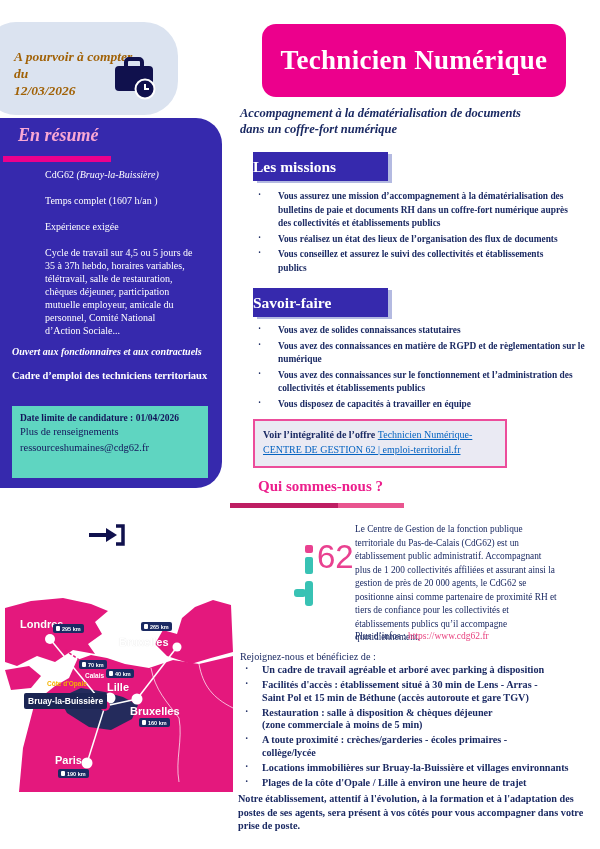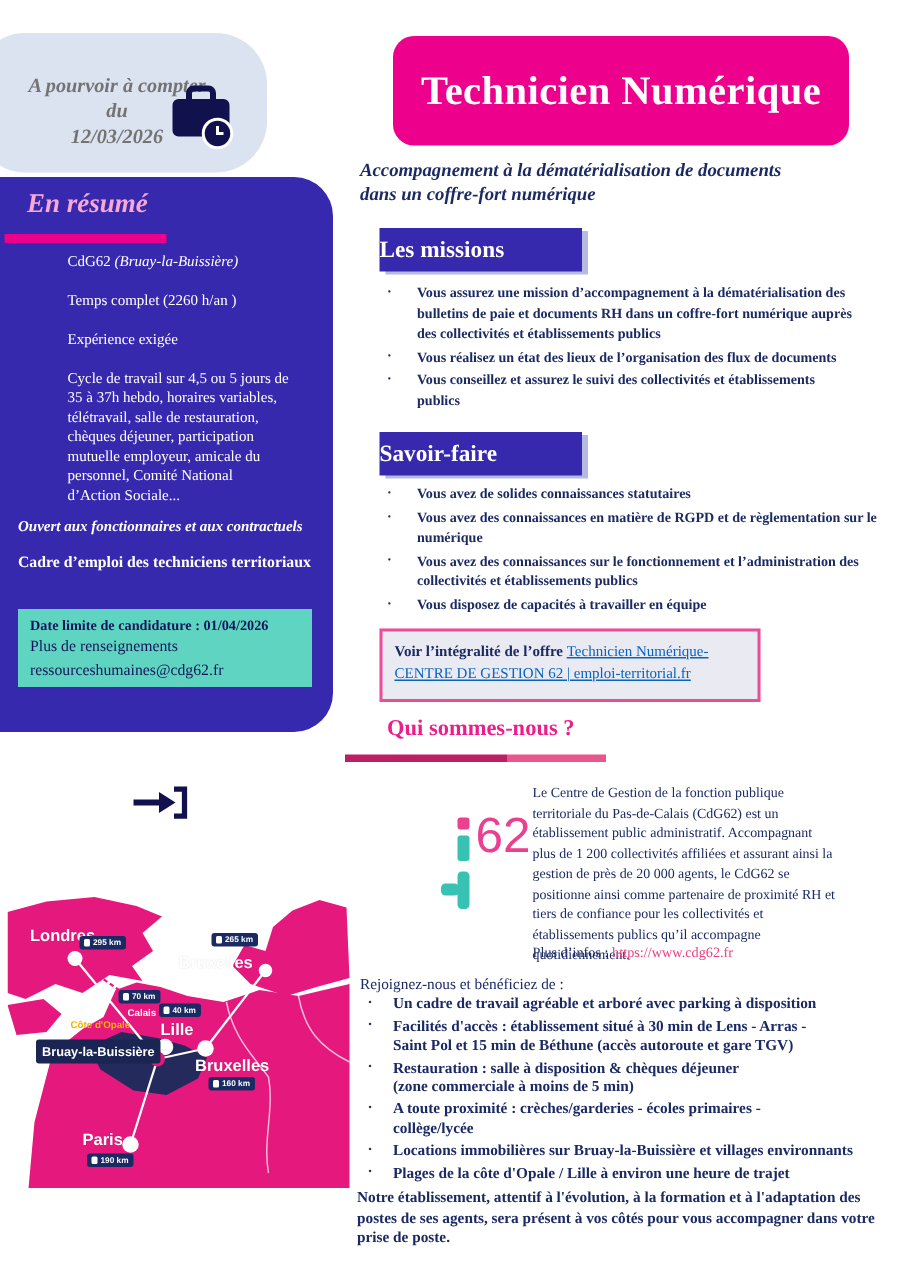--- a/index.html
+++ b/index.html
@@ -5,39 +5,39 @@
   html,body{margin:0;padding:0}
   body{width:600px;height:849px;position:relative;overflow:hidden;background:#fff;
        font-family:"Liberation Serif","DejaVu Serif",serif;color:#1B2A63}
   .sans{font-family:"Liberation Sans","DejaVu Sans",sans-serif}
   .pre{white-space:pre-line}
 
   
   #avail{position:absolute;left:-14px;top:22px;width:192px;height:93px;background:#DBE3F0;
          border-radius:30px 34px 34px 30px}
   #avail .txt{position:absolute;left:28px;top:26px;width:128px;font-style:italic;font-weight:bold;
-              font-size:13.5px;line-height:17px;color:#737373;text-align:center}
+              font-size:13.5px;line-height:17px;color:#a16207;text-align:left}
 
   
   #titlebox{position:absolute;left:262px;top:24px;width:304px;height:73px;background:#EC008C;
             border-radius:14px;display:flex;align-items:center;justify-content:center}
   #titlebox span{color:#fff;font-weight:bold;font-size:27px;letter-spacing:.3px}
   #tagline{position:absolute;left:240px;top:105px;width:352px;text-align:left;font-weight:bold;
            font-style:italic;font-size:12.5px;line-height:16px;color:#1B2A63}
 
   
   #sidebar{position:absolute;left:0;top:118px;width:222px;height:370px;background:#3629AD;
            border-radius:0 26px 26px 0;color:#fff}
   #side-head{position:absolute;left:18px;top:7px;font-size:18px;font-weight:bold;font-style:italic;color:#f9a8d4}
   #side-rule{position:absolute;left:3px;top:38px;width:108px;height:6px;background:#EC008C}
   #side-items{position:absolute;left:45px;top:50px;width:172px;font-size:10px;line-height:13px}
   .side-item{margin-bottom:13px}
   #side-open{position:absolute;left:12px;top:228px;font-size:10px;font-weight:bold;font-style:italic}
   #side-cadre{position:absolute;left:12px;top:252px;font-size:10.5px;font-weight:bold}
-  #deadline{position:absolute;left:12px;top:288px;width:196px;height:52px;background:#5FD5C1;
+  #deadline{position:absolute;left:12px;top:288px;width:196px;height:72px;background:#5FD5C1;
             color:#14145A;padding:7px 8px;box-sizing:border-box}
   #deadline .d1{font-weight:bold;font-size:9.5px}
   #deadline .d2{font-size:10.5px;margin-top:2px;line-height:14px}
 
   
   .sec-head{position:absolute;height:29px;background:#3629AD;color:#fff;font-weight:bold;font-size:15.5px;
             line-height:29px;box-sizing:border-box;width:135px;
             box-shadow:4px 2px 0 rgba(130,140,205,.6)}
   #mis-head{left:253px;top:152px}
   #sav-head{left:253px;top:288px}
@@ -115,21 +115,21 @@
   <span>Technicien Numérique</span>
 </div>
 <div id="tagline" class="pre">Accompagnement à la dématérialisation de documents
 dans un coffre-fort numérique</div>
 
 <aside id="sidebar">
   <div id="side-head">En résumé</div>
   <div id="side-rule"></div>
   <div id="side-items">
     <div class="side-item"><span>CdG62 </span><i>(Bruay-la-Buissière)</i></div>
-    <div class="side-item">Temps complet (2260 h/an )</div>
+    <div class="side-item">Temps complet (1607 h/an )</div>
     <div class="side-item">Expérience exigée</div>
     <div class="side-item pre">Cycle de travail sur 4,5 ou 5 jours de
 35 à 37h hebdo, horaires variables,
 télétravail, salle de restauration,
 chèques déjeuner, participation
 mutuelle employeur, amicale du
 personnel, Comité National
 d’Action Sociale...</div>
   </div>
   <div id="side-open">Ouvert aux fonctionnaires et aux contractuels</div>

